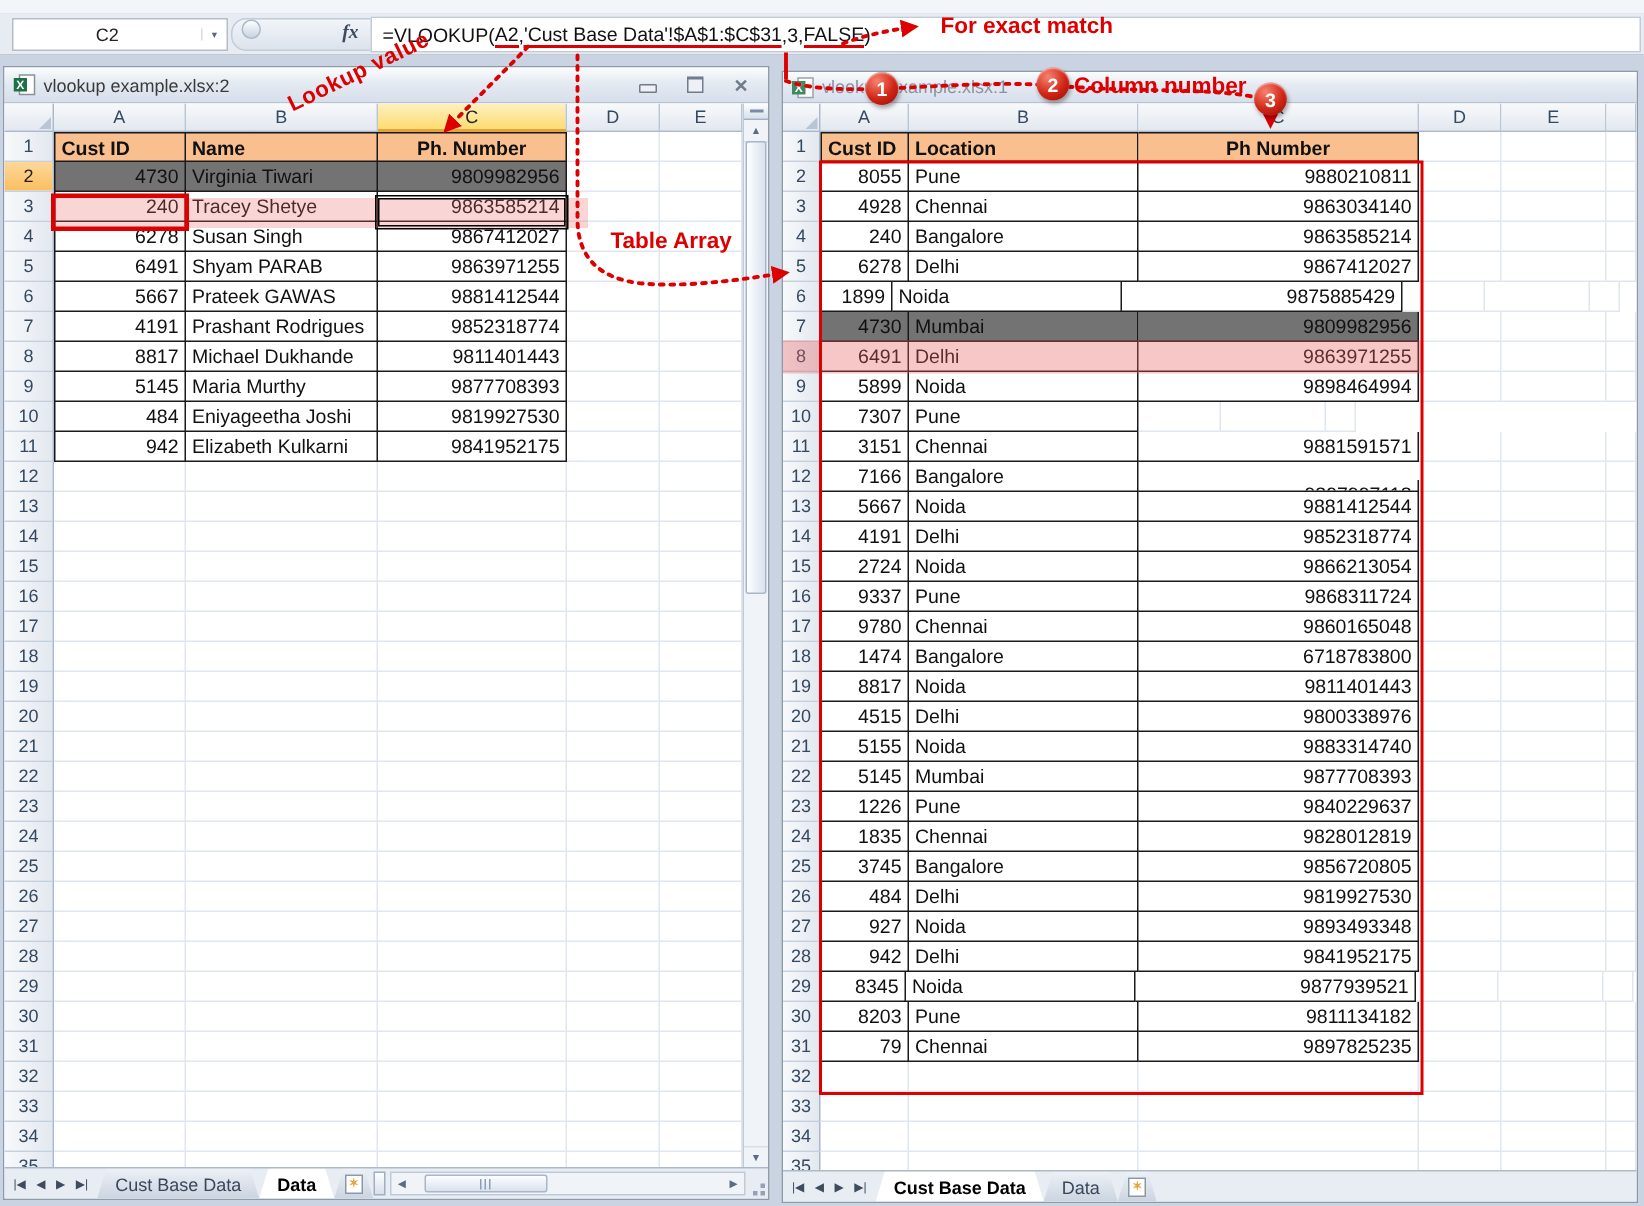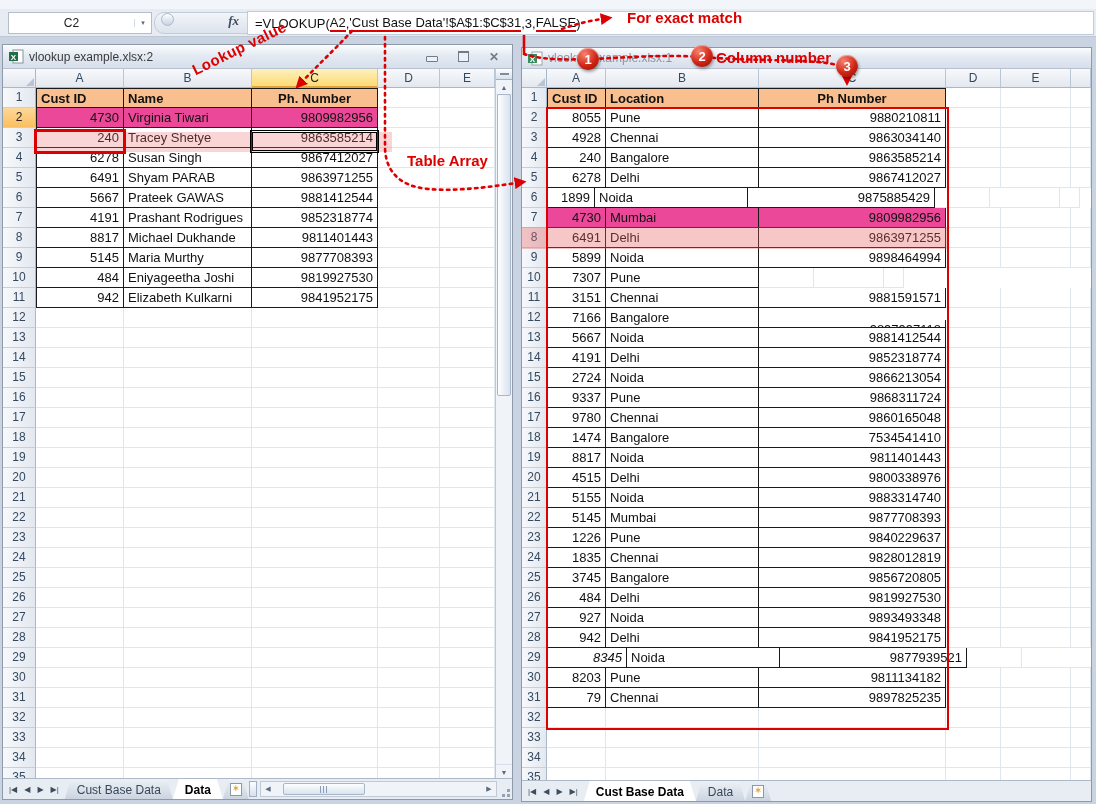--- a/index.html
+++ b/index.html
@@ -61,21 +61,21 @@
   .rowhdr{background:linear-gradient(90deg,#F7F9FB,#E3E8F0);border-right:1px solid #A9B8CB;
           border-bottom:1px solid #C6D0DD;color:#34495F;font-size:12px;text-align:center;
           line-height:19px;box-sizing:border-box;}
   .rowhdr.sel{background:linear-gradient(#FDD89A,#FBBE5F);color:#222;}
   .cell{border-right:1px solid #E0E6EE;border-bottom:1px solid #E0E6EE;font-size:13px;
         padding:0 4px;line-height:19px;box-sizing:border-box;white-space:nowrap;overflow:hidden;color:#111;}
   .cell.tbl{border-right:1px solid #1a1a1a;border-bottom:1px solid #1a1a1a;}
   .cell.first{border-left:1px solid #1a1a1a;}
   .cell.top{border-top:1px solid #1a1a1a;}
   .cell.hdr{background:#FABF8F;font-weight:bold;}
-  .cell.pink{background:#ec4899;}
+  .cell.pink{background:#737373;}
   .cell.num{text-align:right;}
 
   .ovl{position:absolute;pointer-events:none;z-index:20;box-sizing:border-box;}
 
   
   .vscroll{position:absolute;top:0;right:0;bottom:0;width:17px;background:#F0F3F8;
            border-left:1px solid #C0C9D6;box-sizing:border-box;z-index:15;}
   .vs-split{height:10px;background:linear-gradient(#FDFEFF,#D8E0EC);border-bottom:1px solid #9FB0C4;
             display:flex;align-items:center;justify-content:center;}
   .vs-split i{display:block;width:9px;height:2px;background:#7C8BA0;}
@@ -652,21 +652,21 @@
           <div class="cell tbl" style="width: 153px;">Chennai</div>
           <div class="cell tbl num" style="width: 187px;">9860165048</div>
           <div class="cell" style="width: 55px;"></div>
           <div class="cell" style="width: 70px;"></div>
           <div class="cell" style="width: 20px;"></div>
         </div>
         <div class="row">
           <div class="rowhdr" style="width: 25px;">18</div>
           <div class="cell tbl first num" style="width: 59px;">1474</div>
           <div class="cell tbl" style="width: 153px;">Bangalore</div>
-          <div class="cell tbl num" style="width: 187px;">7534541410</div>
+          <div class="cell tbl num" style="width: 187px;">6718783800</div>
           <div class="cell" style="width: 55px;"></div>
           <div class="cell" style="width: 70px;"></div>
           <div class="cell" style="width: 20px;"></div>
         </div>
         <div class="row">
           <div class="rowhdr" style="width: 25px;">19</div>
           <div class="cell tbl first num" style="width: 59px;">8817</div>
           <div class="cell tbl" style="width: 153px;">Noida</div>
           <div class="cell tbl num" style="width: 187px;">9811401443</div>
           <div class="cell" style="width: 55px;"></div>
@@ -749,21 +749,21 @@
           <div class="rowhdr" style="width: 25px;">28</div>
           <div class="cell tbl first num" style="width: 59px;">942</div>
           <div class="cell tbl" style="width: 153px;">Delhi</div>
           <div class="cell tbl num" style="width: 187px;">9841952175</div>
           <div class="cell" style="width: 55px;"></div>
           <div class="cell" style="width: 70px;"></div>
           <div class="cell" style="width: 20px;"></div>
         </div>
         <div class="row">
           <div class="rowhdr" style="width: 25px;">29</div>
-          <div class="cell tbl first num" style="width: 80px; font-style: italic;">8345</div>
+          <div class="cell tbl first num" style="width: 57px;">8345</div>
           <div class="cell tbl" style="width: 153px;">Noida</div>
           <div class="cell tbl num" style="width: 187px;">9877939521</div>
           <div class="cell" style="width: 55px;"></div>
           <div class="cell" style="width: 70px;"></div>
           <div class="cell" style="width: 20px;"></div>
         </div>
         <div class="row">
           <div class="rowhdr" style="width: 25px;">30</div>
           <div class="cell tbl first num" style="width: 59px;">8203</div>
           <div class="cell tbl" style="width: 153px;">Pune</div>

